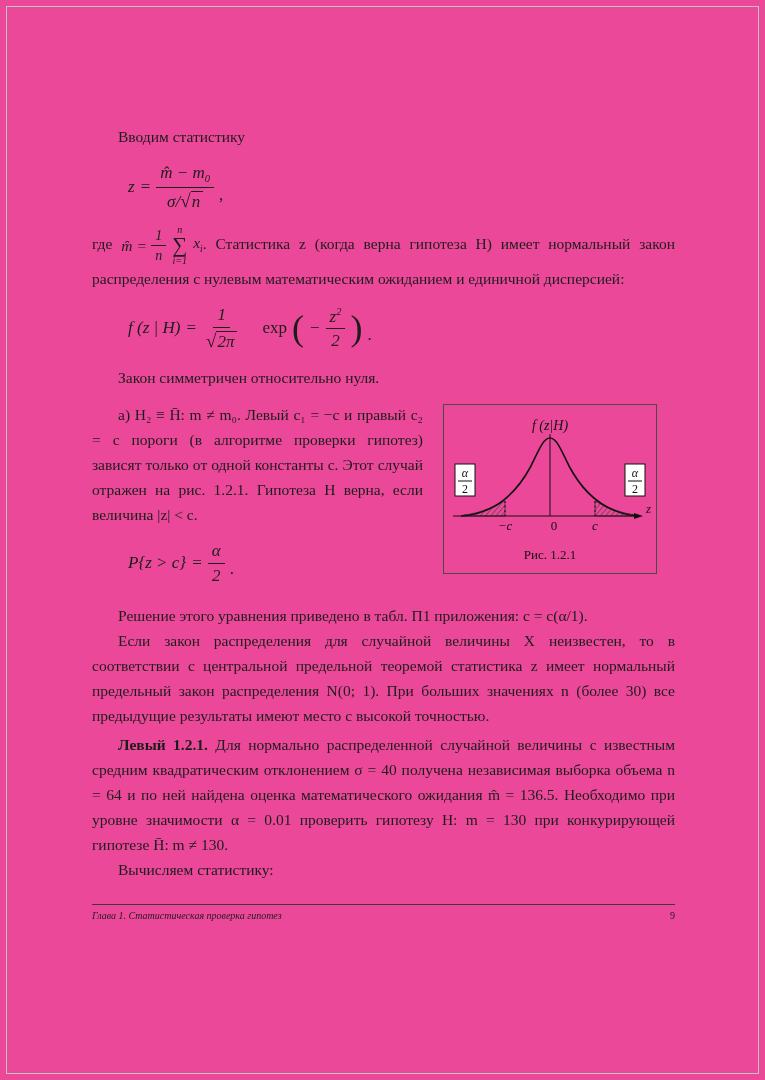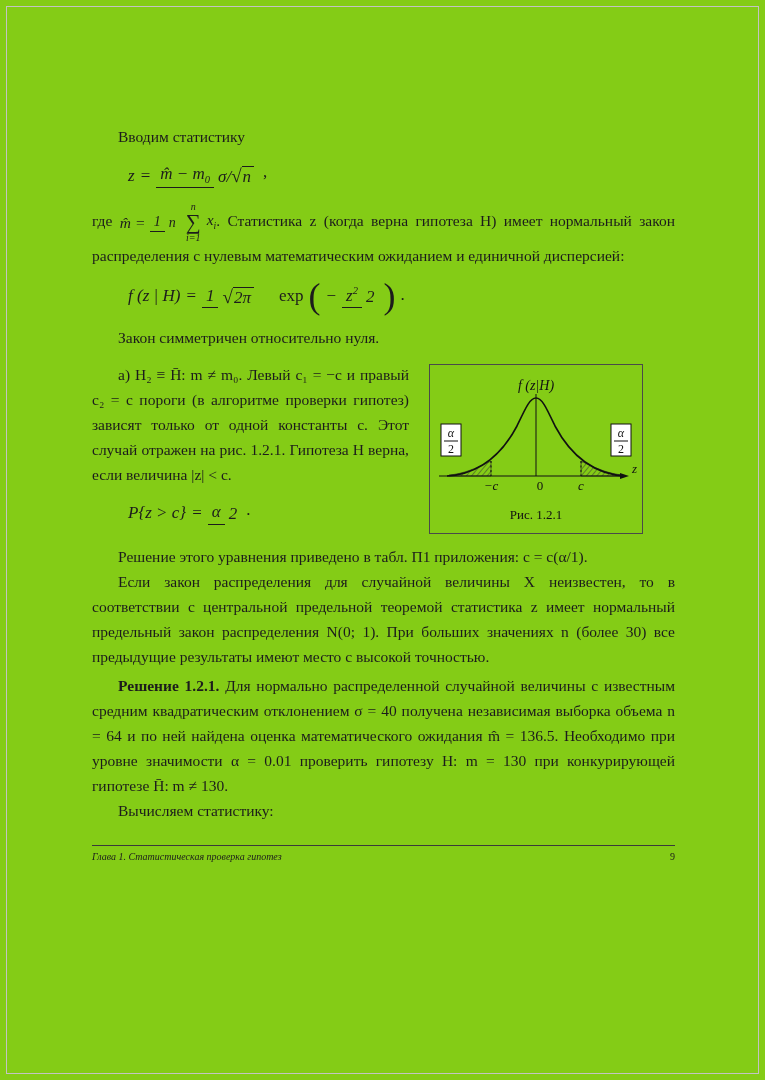--- a/index.html
+++ b/index.html
@@ -1,20 +1,20 @@
 <!DOCTYPE html>
 <html><head>
 <meta charset="utf-8">
 <style>
   * { margin:0; padding:0; box-sizing:border-box; }
   html,body { background:#ffffff; }
   .page {
     position:relative;
     width:765px; height:1080px;
-    background:#84cc16;
+    background:#ec4899;
     color:#1c1c1c;
     font-family:"Liberation Serif","DejaVu Serif",serif;
     padding:124px 90px 0 92px;
     overflow:hidden;
   }
   .scan-frame {
     position:absolute; inset:6px;
     border:1px solid #c3c3c3;
     pointer-events:none;
   }
@@ -31,21 +31,21 @@
     display:flex; align-items:center;
     margin:13px 0 13px 36px;
     font-size:17px; font-style:italic;
     gap:5px;
   }
   .mi { font-style:italic; }
   .op { font-style:normal; padding:0 1px; }
   .fn { font-style:normal; margin-left:16px;text-align:center; }
   .punct { align-self:flex-end; padding-bottom:7px; font-style:normal; }
   .frac {
-    display:inline-flex; align-items:center;
+    display:inline-flex; flex-direction:column; align-items:center;
     vertical-align:middle; line-height:1.25; font-style:italic;
   }
   .frac .num { padding:0 4px 1px; border-bottom:1.2px solid #1c1c1c; white-space:nowrap; }
   .frac .den { padding:1px 4px 0; white-space:nowrap; }
   sub { font-size:0.62em; }
   sup { font-size:0.62em; }
   .sqrt { font-style:normal; font-size:1.12em; }
   .sqrt-arg { border-top:1.2px solid #1c1c1c; padding:0 3px 0 1px; font-style:italic; }
   .bigparen { font-size:36px; font-style:normal; font-weight:300; line-height:0.85; }
   .sum {
@@ -53,21 +53,21 @@
     vertical-align:middle; line-height:1; margin:0 2px;
   }
   .sum-top,.sum-bot { font-size:10px; font-style:italic; }
   .sum-sym { font-size:21px; font-style:normal; }
   .imath { display:inline-flex; align-items:center; gap:4px; vertical-align:middle; font-size:15.5px; }
   .imath .frac { font-size:14px; }
 
   
   .columns { display:flex; margin-top:12px; }
   .col-text { flex:1; padding-right:20px; }
-  .col-fig { width:216px; margin-right:30px; padding-top:2px; }
+  .col-fig { width:216px; margin-right:16px; padding-top:2px; }
 
   svg text { font-family:"Liberation Serif","DejaVu Serif",serif; fill:#111; }
   .fig-title { font-size:14px; font-style:italic; }
   .fig-label { font-size:13px; }
   .fig-small { font-size:12px; }
   .fig-caption { font-size:13px; }
 
   
   .footer {
     margin-top:22px;
@@ -187,20 +187,20 @@
           <text x="192" y="89" class="fig-small" text-anchor="middle">2</text>
         </g>
 
         <text x="107" y="155" class="fig-caption" text-anchor="middle">Рис. 1.2.1</text>
       </svg>
     </div>
   </div>
 
   <p class="para indent mt">Решение этого уравнения приведено в табл. П1 приложения: c = c(α/1).</p>
   <p class="para indent">Если закон распределения для случайной величины X неизвестен, то в соответствии с центральной предельной теоремой статистика z имеет нормальный предельный закон распределения N(0; 1). При больших значениях n (более 30) все предыдущие результаты имеют место с высокой точностью.</p>
-  <p class="para indent mt"><b>Решение 1.2.1.</b><span> Для нормально распределенной случайной величины с известным средним квадратическим отклонением σ = 40 получена независимая выборка объема n = 64 и по ней найдена оценка математического ожидания m̂ = 136.5. Необходимо при уровне значимости α = 0.01 проверить гипотезу H: m = 130 при конкурирующей гипотезе H̄: m ≠ 130.</span></p>
+  <p class="para indent mt"><b>Левый 1.2.1.</b><span> Для нормально распределенной случайной величины с известным средним квадратическим отклонением σ = 40 получена независимая выборка объема n = 64 и по ней найдена оценка математического ожидания m̂ = 136.5. Необходимо при уровне значимости α = 0.01 проверить гипотезу H: m = 130 при конкурирующей гипотезе H̄: m ≠ 130.</span></p>
   <p class="para indent">Вычисляем статистику:</p>
 
   <div class="footer">
     <span class="footer-chapter">Глава 1. Статистическая проверка гипотез</span>
     <span class="footer-page">9</span>
   </div>
 </div>
 
 </body></html>

